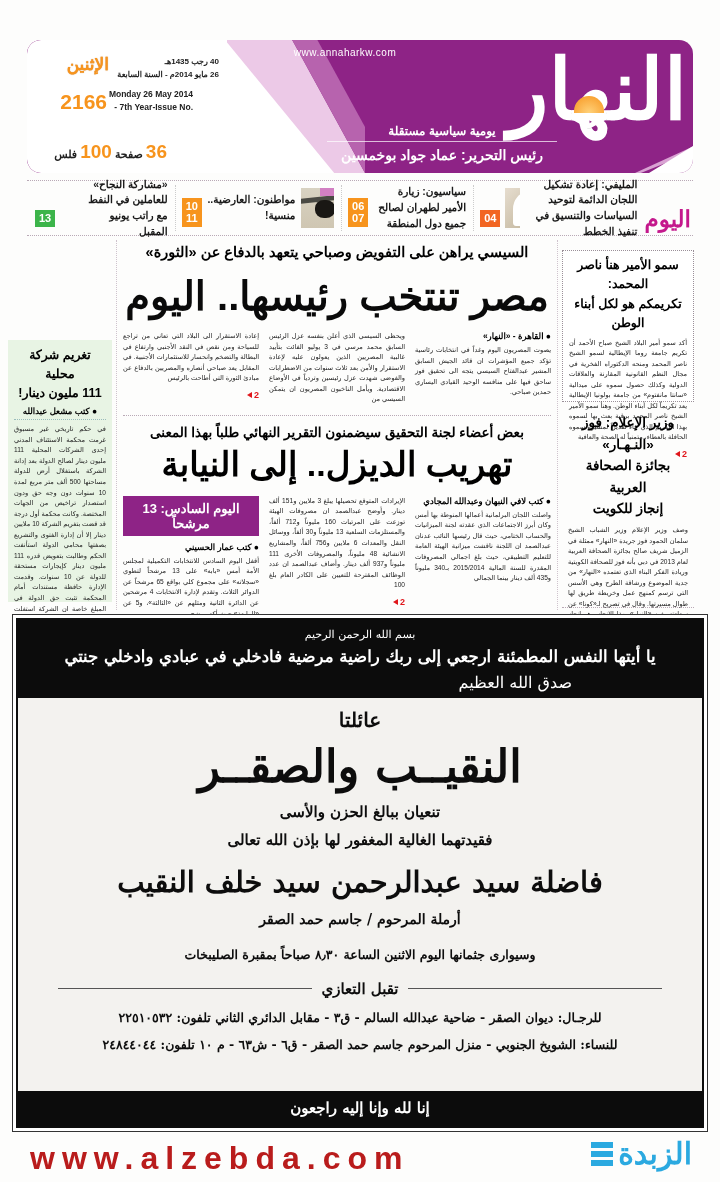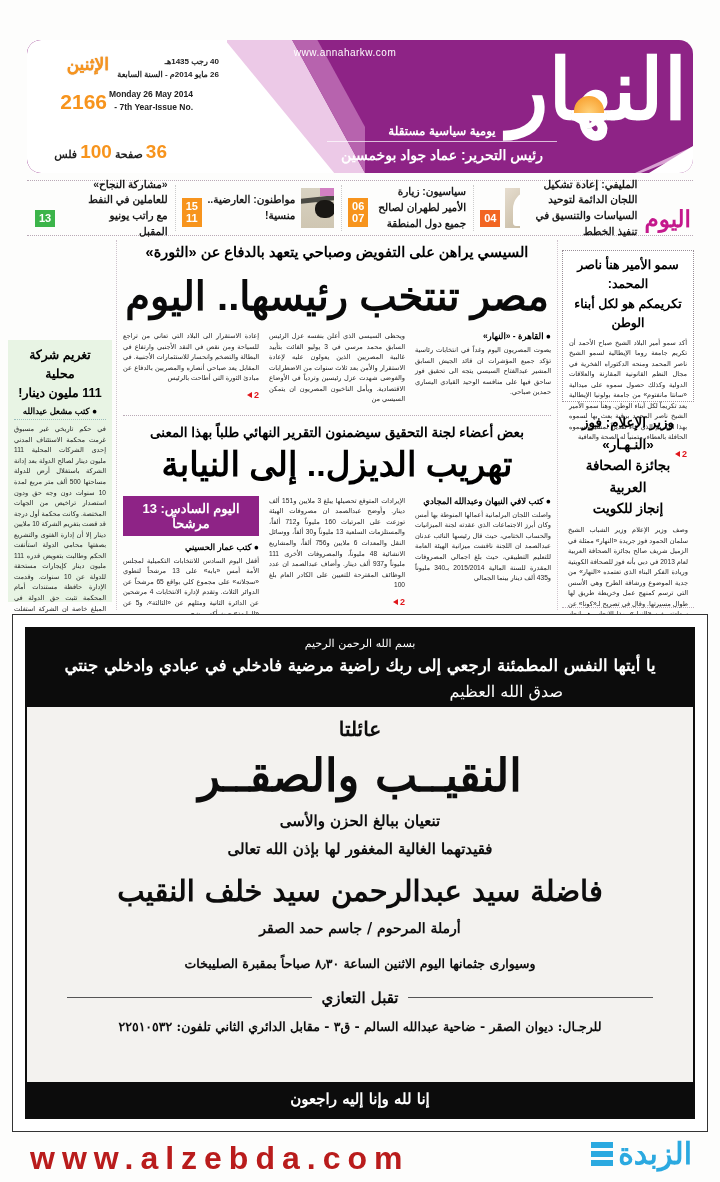--- a/index.html
+++ b/index.html
@@ -69,21 +69,21 @@
   .purple-badge{background:#8e2386;color:#fff;font-size:13px;font-weight:bold;text-align:center;direction:rtl;padding:5px 8px;margin-bottom:6px;}
   .more{color:#e0161b;font-weight:bold;font-size:9px;display:inline-block;margin-top:2px;}
   .more::after{content:"";display:inline-block;width:0;height:0;border-top:3px solid transparent;border-bottom:3px solid transparent;border-right:5px solid #e0161b;margin-right:2px;}
 
   
   .fine-box{left:8px;top:100px;width:104px;height:262px;background:#e8f4e4;padding:6px 6px;box-sizing:border-box;direction:rtl;position:absolute;}
   .fine-box h2{margin:0 0 4px;font-size:12.5px;line-height:1.5;text-align:center;color:#000;}
   .fine-box .byline{border-bottom:1px dotted #9bb; padding-bottom:3px;margin-bottom:4px;text-align:center;}
 
   
-  .obit{left:12px;top:614px;width:696px;height:518px;border:1px solid #333;padding:12px;box-sizing:border-box;background:#fff;}
+  .obit{left:12px;top:614px;width:696px;height:518px;border:1px solid #333;padding:3px;box-sizing:border-box;background:#fff;}
   .obit-inner{border:2px solid #0d0d0d;height:100%;box-sizing:border-box;display:flex;flex-direction:column;}
   .obit-band{background:#0c0c0c;color:#fff;text-align:center;font-family:"DejaVu Serif",serif;}
   .obit-band.top{padding:8px 10px 6px;}
   .obit-band.top .basmala{font-size:11px;margin-bottom:4px;}
   .obit-band.top .verse{font-size:16.5px;font-weight:bold;line-height:1.5;}
   .obit-band.top .sadaqa{font-size:16px;margin-top:3px;text-align:right;padding-right:120px;}
   .obit-body{flex:1;background:#f3f2ef;text-align:center;direction:rtl;color:#0d0d0d;padding-top:10px;}
   .ob-families{font-size:20px;font-weight:bold;font-family:"DejaVu Serif",serif;}
   .ob-names{font-size:45px;font-weight:bold;font-family:"DejaVu Serif",serif;margin-top:8px;}
   .ob-line{font-size:15px;font-weight:bold;font-family:"DejaVu Serif",serif;margin-top:10px;}
@@ -163,21 +163,21 @@
   </div>
 
   <div class="teaser">
     <div class="photo road">
         <div class="bar"></div>
         <div class="hole"></div>
         <div class="pink"></div>
       </div>
     <div class="txt">مواطنون: العارضية.. منسية!</div>
     <div class="badge orange">
-      <div>15</div>
+      <div>10</div>
       <div>11</div>
     </div>
   </div>
 
   <div class="teaser">
     <div class="txt">«مشاركة النجاح» للعاملين في النفط مع راتب يونيو المقبل</div>
     <div class="badge green">
       <div>13</div>
     </div>
   </div>
@@ -266,20 +266,21 @@
       <div class="ob-line">فقيدتهما الغالية المغفور لها بإذن الله تعالى</div>
       <div class="ob-deceased">فاضلة سيد عبدالرحمن سيد خلف النقيب</div>
       <div class="ob-widow">أرملة المرحوم / جاسم حمد الصقر</div>
       <div class="ob-funeral">وسيوارى جثمانها اليوم الاثنين الساعة ٨٫٣٠ صباحاً بمقبرة الصليبخات</div>
       <div class="ob-cond">
         <div class="line"></div>
         <div class="t">تقبل التعازي</div>
         <div class="line"></div>
       </div>
       <div class="ob-addr">للرجـال: ديوان الصقر - ضاحية عبدالله السالم - ق٣ - مقابل الدائري الثاني تلفون: ٢٢٥١٠٥٣٢</div>
+      <div class="ob-addr">للنساء: الشويخ الجنوبي - منزل المرحوم جاسم حمد الصقر - ق٦ - ش٦٣ - م ١٠ تلفون: ٢٤٨٤٤٠٤٤</div>
     </div>
     <div class="obit-band bottom">إنا لله وإنا إليه راجعون</div>
   </div>
 </div>
 
 <div class="abs footer-url">www.alzebda.com</div>
 <div class="abs footer-logo">
   <div class="bars">
       <i></i>
       <i></i>

